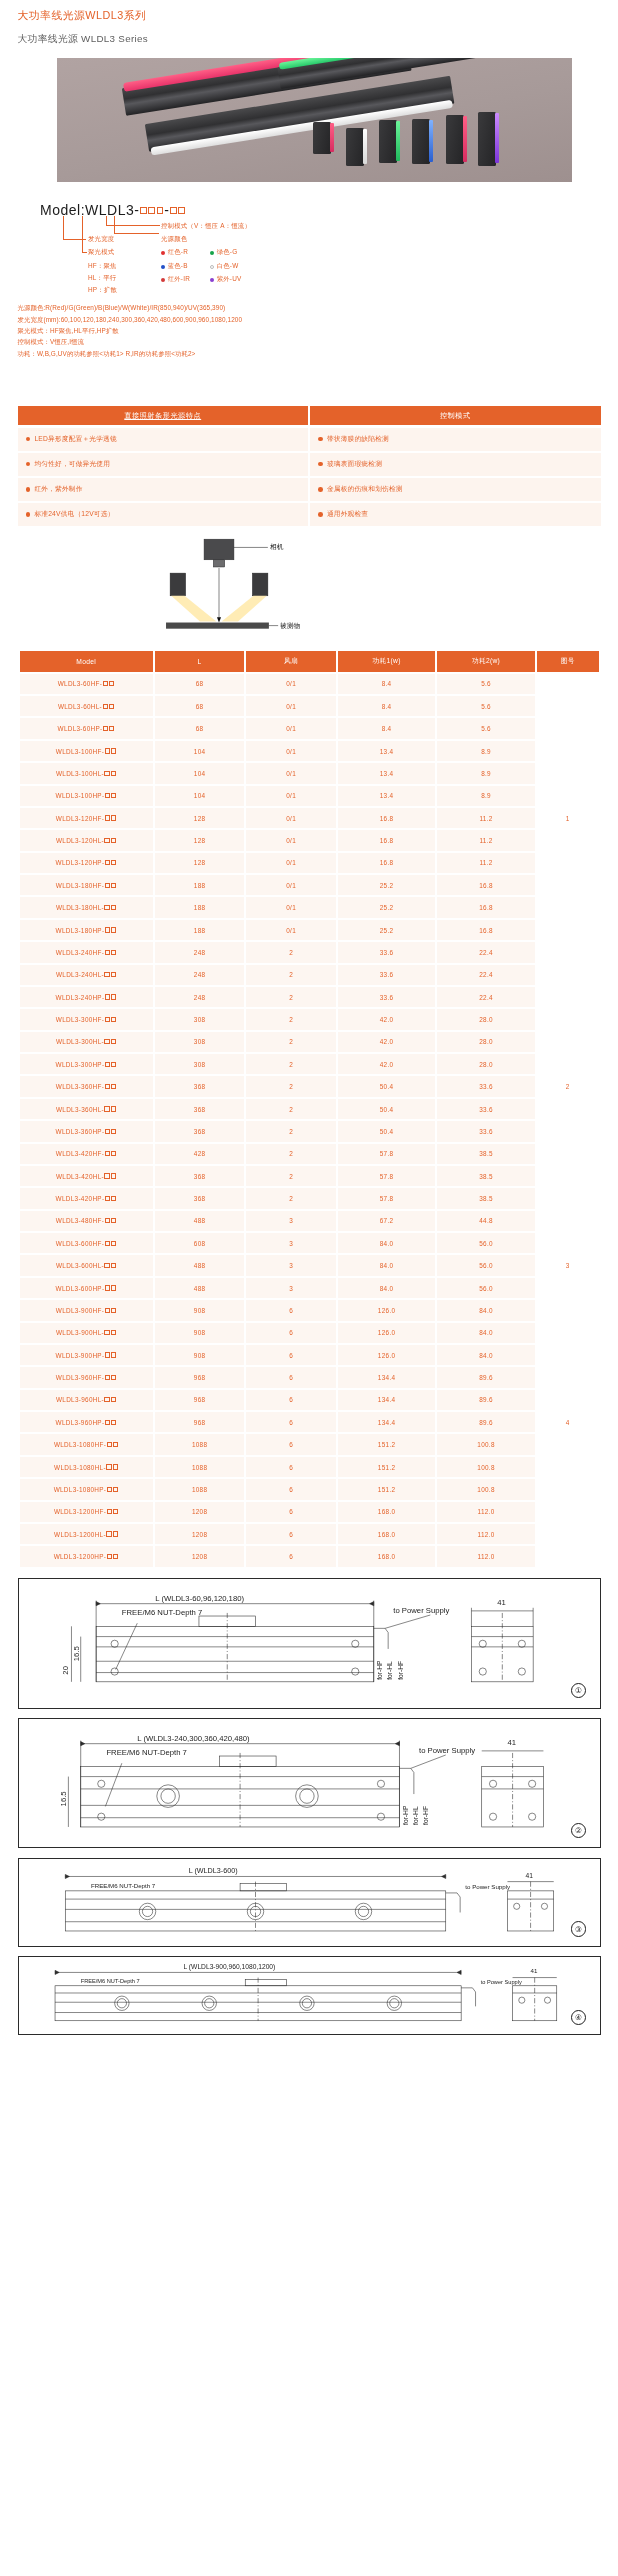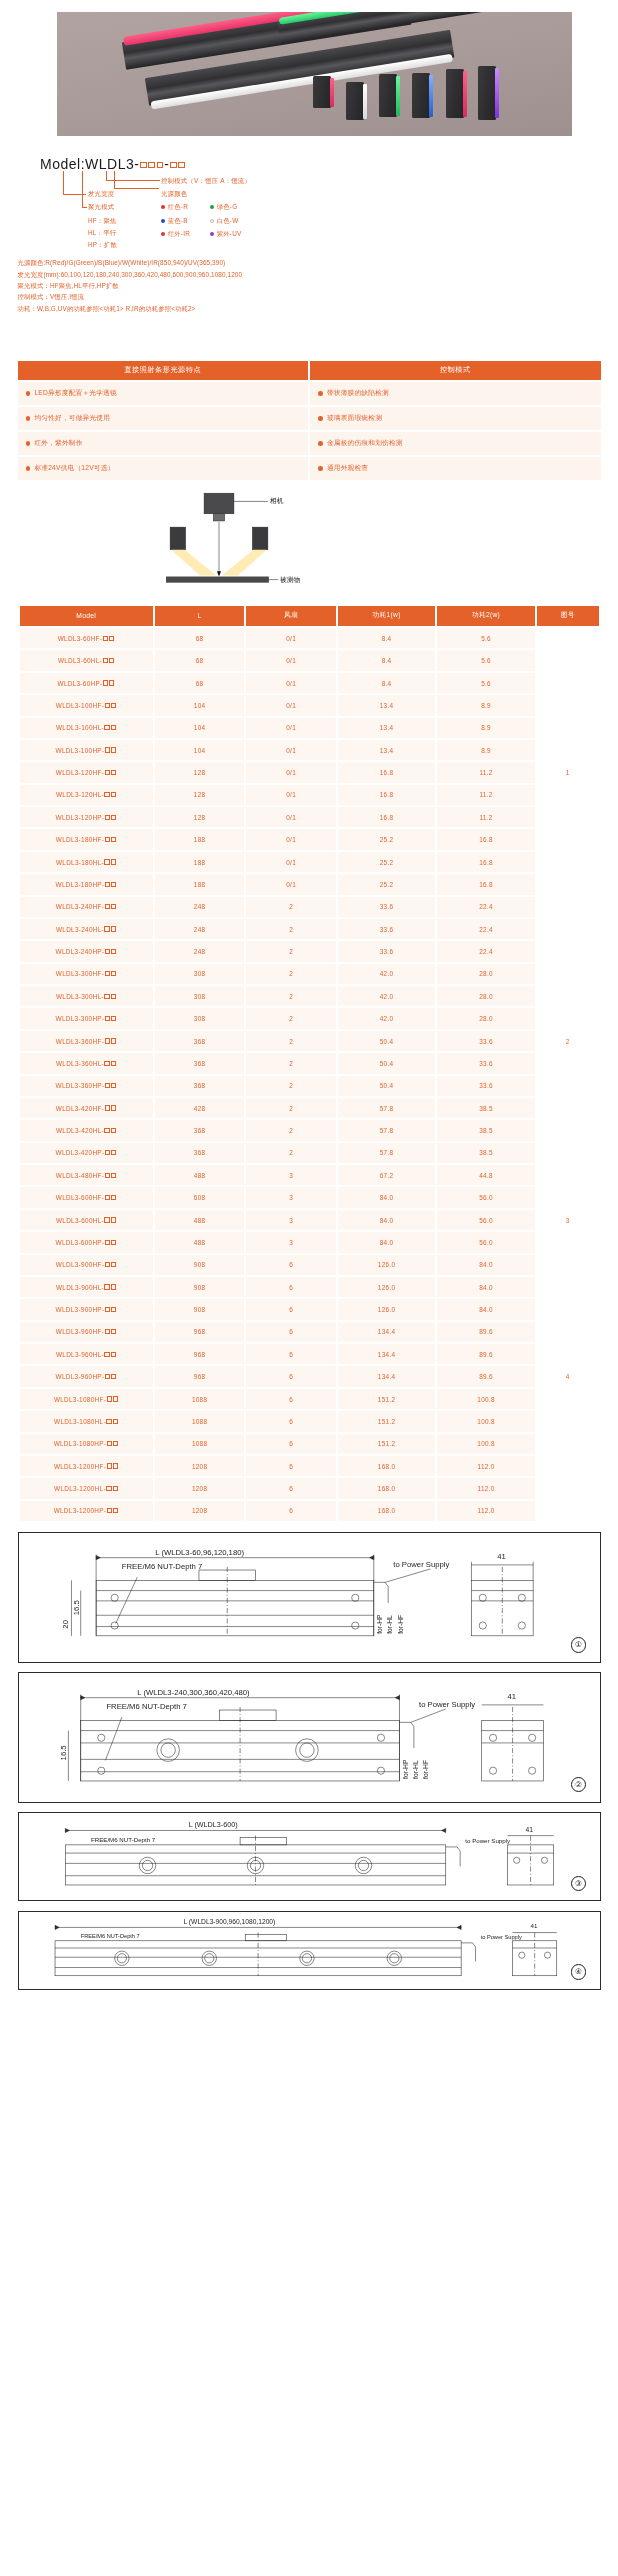--- a/index.html
+++ b/index.html
@@ -108,21 +108,21 @@
 
   .note { position:absolute; left:17.5px; color:#e4622a; font-size:6.4px; letter-spacing:0.1px; }
 
   
   .fa-wrap { margin: 3.1px 17.5px 0 17.5px; }
   .fa-head { display:flex; }
   .fa-head div {
     background:#e4622a; color:#fff; font-size:7.2px; text-align:center;
     padding: 4.6px 0; letter-spacing: 0.5px;
   }
-  .fa-head .h1 { width: 50%; margin-right: 2.1px; }
+  .fa-head .h1 { width: 50%; margin-right: 2.1px; text-decoration: underline; }
   .fa-head .h2 { width: 50%; }
   .fa-body { display:flex; margin-top: 2.1px; }
   .fa-col { width:50%; }
   .fa-col.left { margin-right: 2.1px; }
   .fa-row {
     background:#fdf4ee; color:#e4622a; font-size:6.7px;
     padding: 6.7px 0 6.7px 8.2px; margin-bottom: 2.1px; letter-spacing:0.2px;
     min-height: 23px; display:flex; align-items:center;
   }
   .bullet { display:inline-block; width:4.6px; height:4.6px; border-radius:50%;
@@ -156,20 +156,22 @@
     position:absolute; right: 13.4px; bottom: 9.3px;
     width: 15.5px; height: 15.5px; border:0.7px solid #1d1d1d; border-radius:50%;
     color:#1d1d1d; font-size:7.7px; display:flex; align-items:center; justify-content:center;
   }
 </style>
 </head>
 <body>
 
 <div class="page">
 
+  <div class="top-title-1">大功率线光源WLDL3系列</div>
+  <div class="top-title-2">大功率线光源 WLDL3 Series</div>
 
   <div class="hero">
     <div class="bar b1">
       <div class="bar-body"></div>
         <div class="bar-lens"></div>
       </div>
     <div class="bar b3">
       <div class="bar-body"></div>
         <div class="bar-lens"></div>
       </div>

